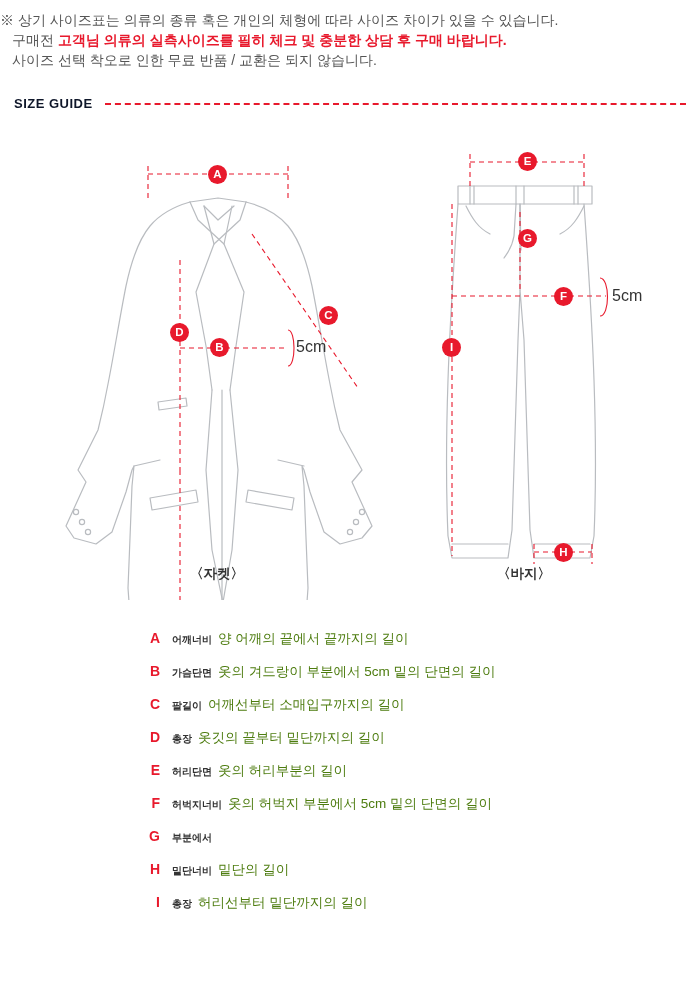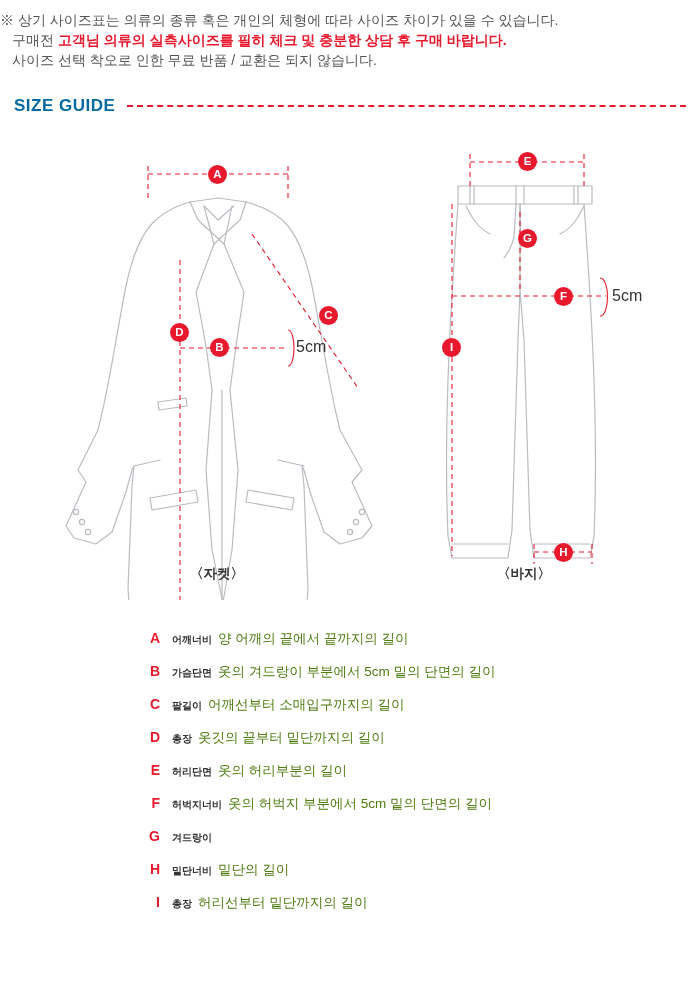--- a/index.html
+++ b/index.html
@@ -31,24 +31,24 @@
 
   .title-row {
     position: absolute;
     left: 14px;
     top: 96px;
     width: 672px;
     display: flex;
     align-items: center;
   }
   .title-row .title {
-    font-size: 17px;
+    font-size: 13px;
     font-weight: bold;
     letter-spacing: 0.5px;
-    color: #0369a1;
+    color: #0f172a;
     white-space: nowrap;
   }
   .title-row .dash {
     flex: 1;
     height: 0;
     margin-left: 12px;
     border-top: 2px dashed #e8192c;
   }
 
   .diagram-area {
@@ -302,21 +302,21 @@
     <div class="legend-term">허리단면</div>
     <div class="legend-desc">옷의 허리부분의 길이</div>
   </div>
   <div class="legend-row">
     <div class="legend-key">F</div>
     <div class="legend-term">허벅지너비</div>
     <div class="legend-desc">옷의 허벅지 부분에서 5cm 밑의 단면의 길이</div>
   </div>
   <div class="legend-row">
     <div class="legend-key">G</div>
-    <div class="legend-term">겨드랑이</div>
+    <div class="legend-term">부분에서</div>
   </div>
   <div class="legend-row">
     <div class="legend-key">H</div>
     <div class="legend-term">밑단너비</div>
     <div class="legend-desc">밑단의 길이</div>
   </div>
   <div class="legend-row">
     <div class="legend-key">I</div>
     <div class="legend-term">총장</div>
     <div class="legend-desc">허리선부터 밑단까지의 길이</div>

